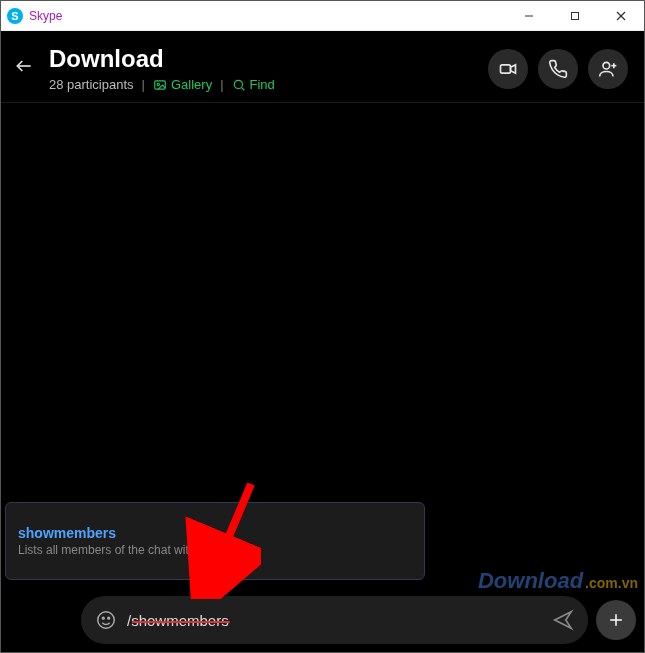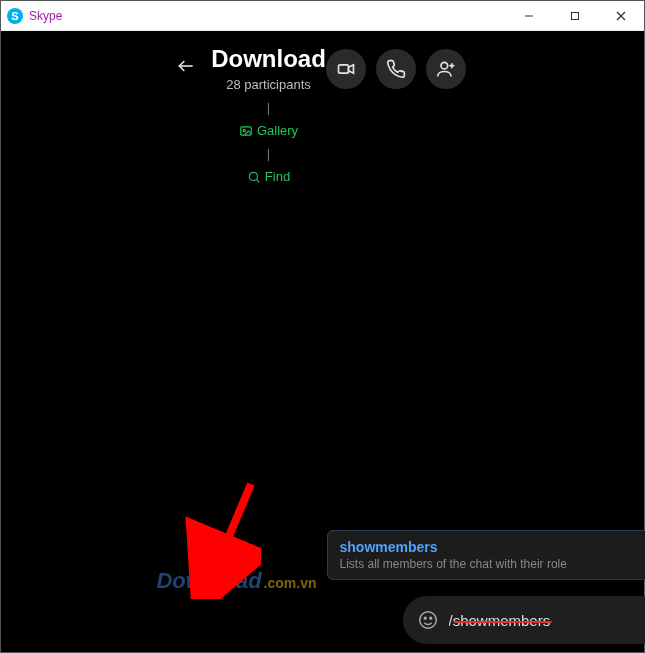--- a/index.html
+++ b/index.html
@@ -57,21 +57,20 @@
     justify-content: center;
     color: #333;
   }
   .win-btn svg { width: 10px; height: 10px; }
   .app-body {
     flex: 1;
     background: #000;
     display: flex;
     flex-direction: column;
     position: relative;
-    align-items: center;
   }
   .chat-header {
     display: flex;
     align-items: flex-start;
     padding: 14px 16px 10px 12px;
     color: #fff;
   }
   .back-arrow {
     width: 22px;
     height: 22px;
@@ -88,21 +87,20 @@
     font-weight: 700;
     color: #fff;
   }
   .subline {
     margin-top: 4px;
     font-size: 13px;
     color: #bdbdbd;
     display: flex;
     align-items: center;
     gap: 8px;
-    flex-direction: column;
   }
   .subline .sep { color: #777; }
   .subline .link {
     display: inline-flex;
     align-items: center;
     gap: 4px;
     color: #22c55e;
   }
   .subline .link svg { width: 14px; height: 14px; }
   .header-icons {
@@ -130,21 +128,21 @@
     position: relative;
   }
   .suggestion {
     position: absolute;
     left: 4px;
     bottom: 72px;
     width: 420px;
     background: #1c1c1c;
     border: 1px solid #2b3b52;
     border-radius: 6px;
-    padding: 8px 12px;
+    padding: 22px 12px;
   }
   .suggestion .cmd {
     color: #4fa3ff;
     font-size: 14px;
     font-weight: 600;
   }
   .suggestion .desc {
     color: #888;
     font-size: 12px;
     margin-top: 2px;

